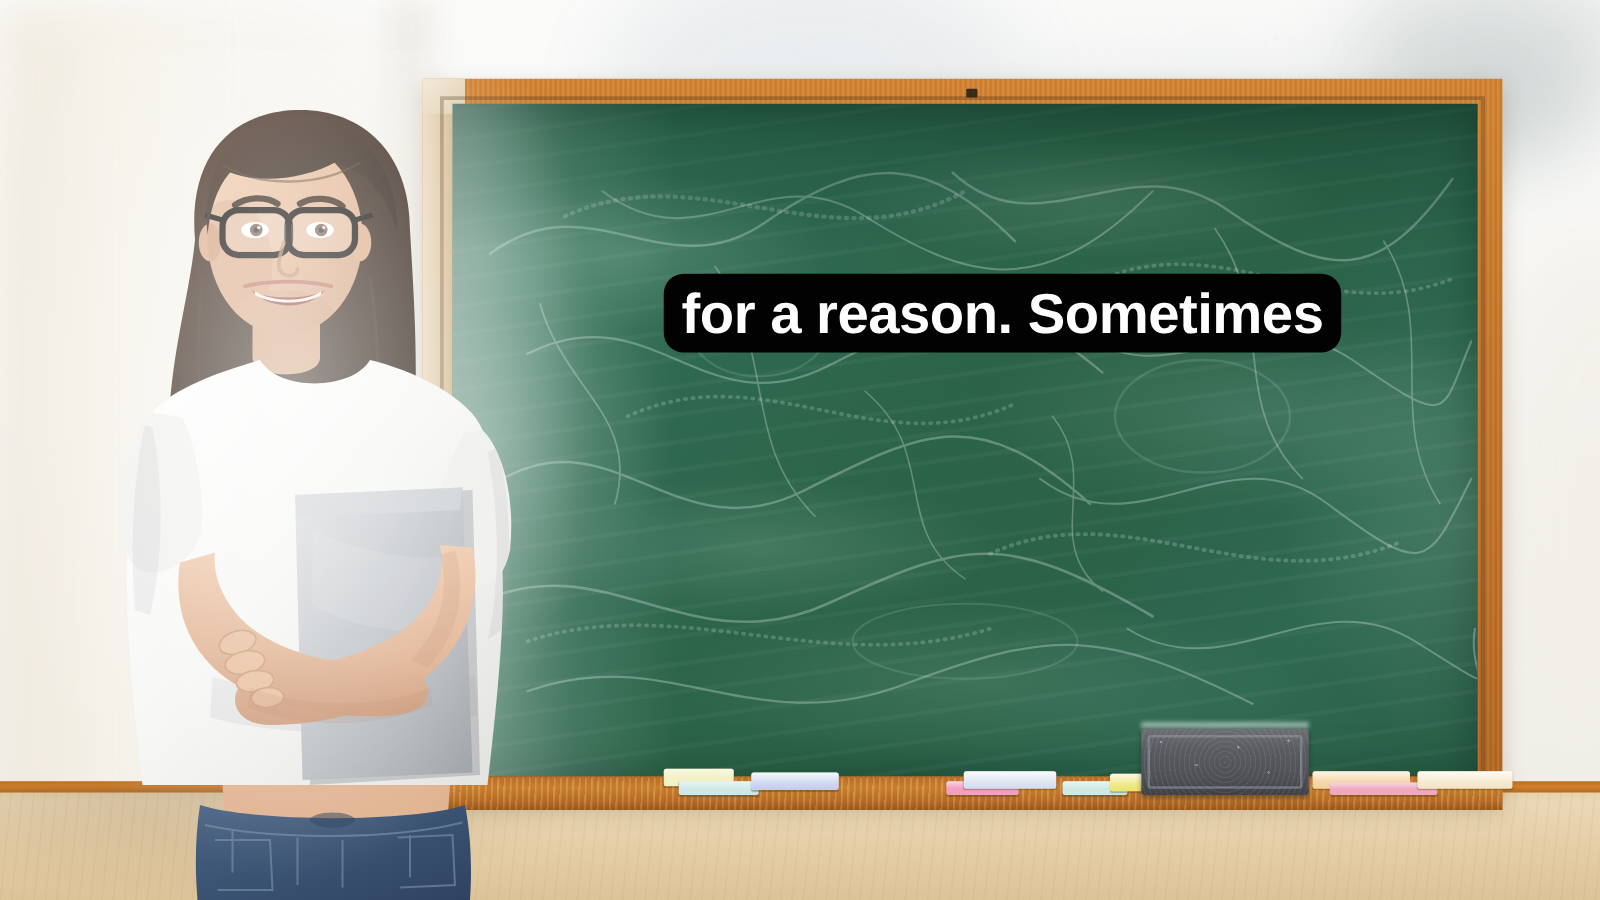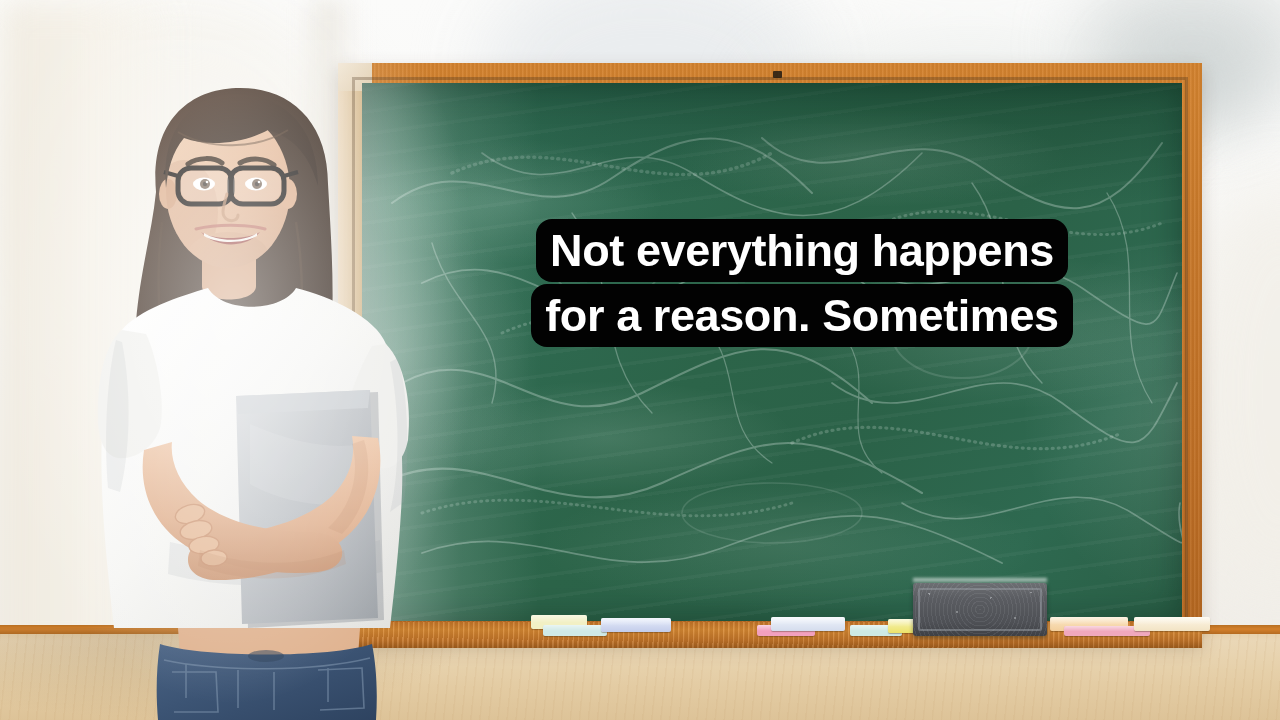--- a/index.html
+++ b/index.html
@@ -331,21 +331,20 @@
         <span class="cap"></span>
       </div>
     <div class="chalk" style="left:796px;width:76px;bottom:5px;background:linear-gradient(180deg,#fdf6e6,#f2e3c4);">
         <span class="cap"></span>
       </div>
   </div>
   <div class="eraser-dust"></div>
   <div class="eraser"></div>
 
   <div class="caption">
-    <span class="cap-row"><span class="line">Not everything happens</span></span>
     <span class="cap-row"><span class="line">for a reason. Sometimes</span></span>
   </div>
 
   <div class="person">
     <svg viewBox="0 0 420 648" preserveAspectRatio="xMidYMax meet">
       <defs>
         <linearGradient id="skin" x1="0" y1="0" x2="1" y2="1">
           <stop offset="0%" stop-color="#f0cfb2"></stop>
           <stop offset="55%" stop-color="#e4b795"></stop>
           <stop offset="100%" stop-color="#cf9e7c"></stop>

